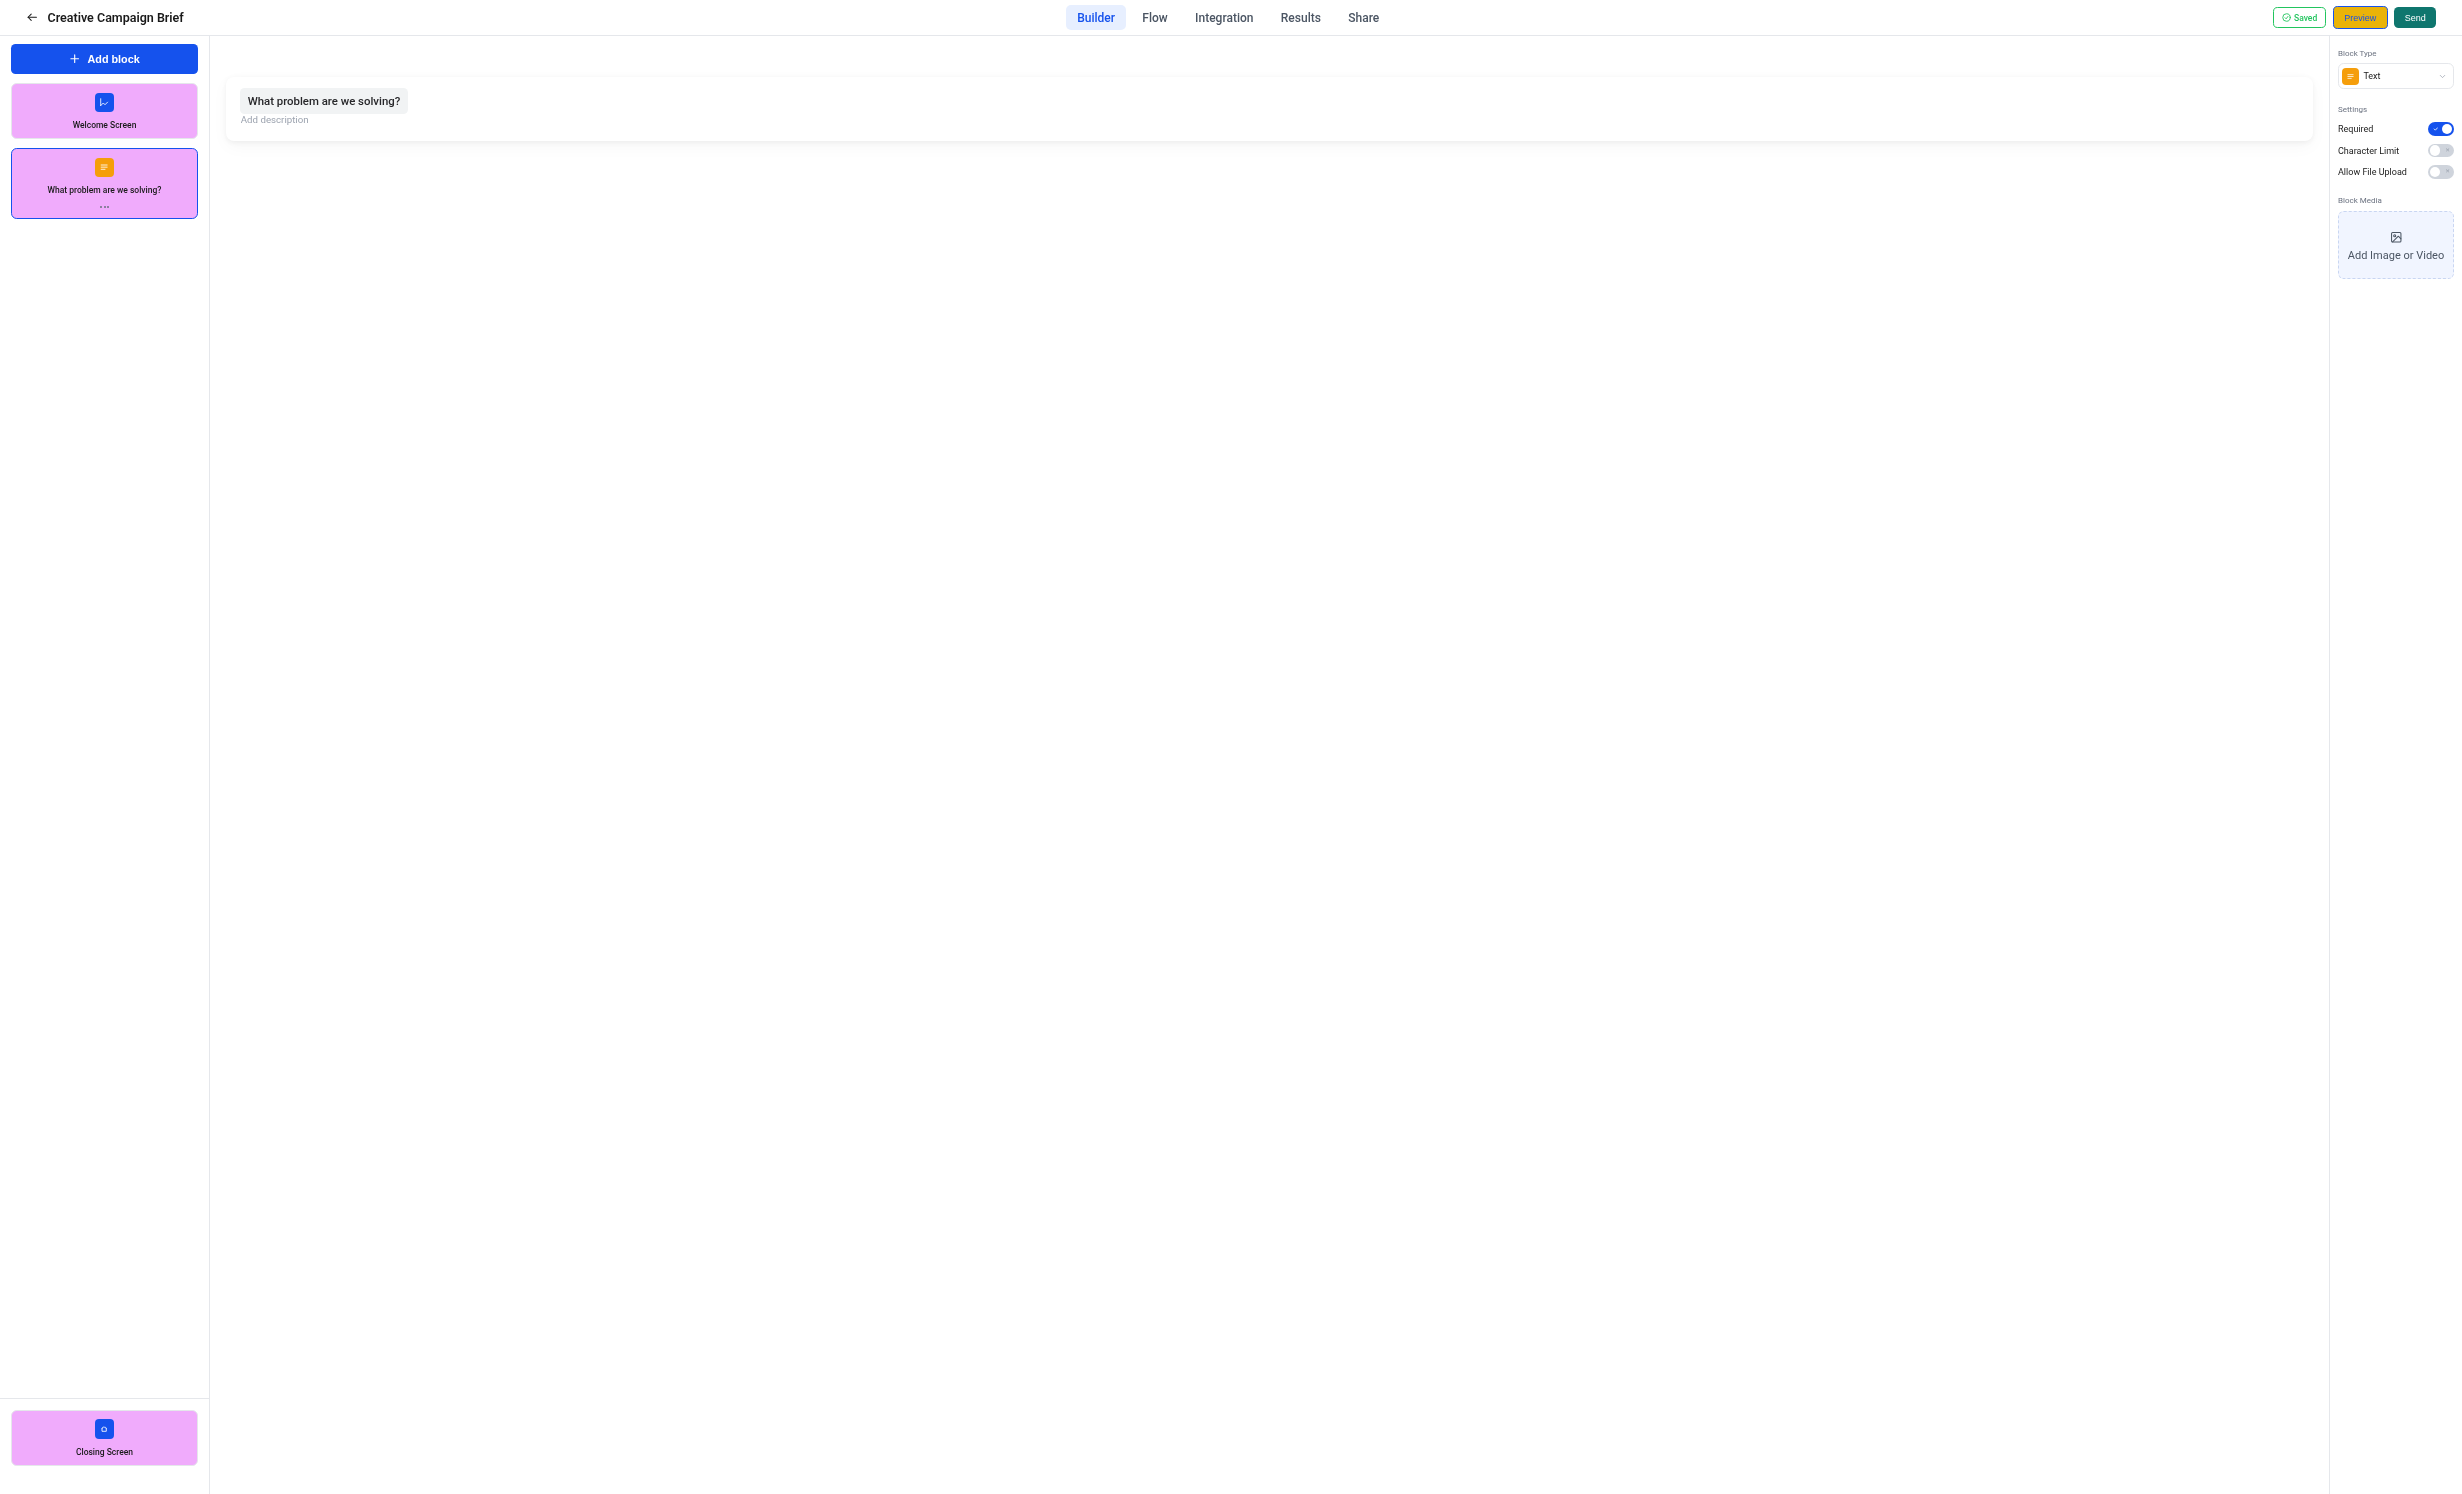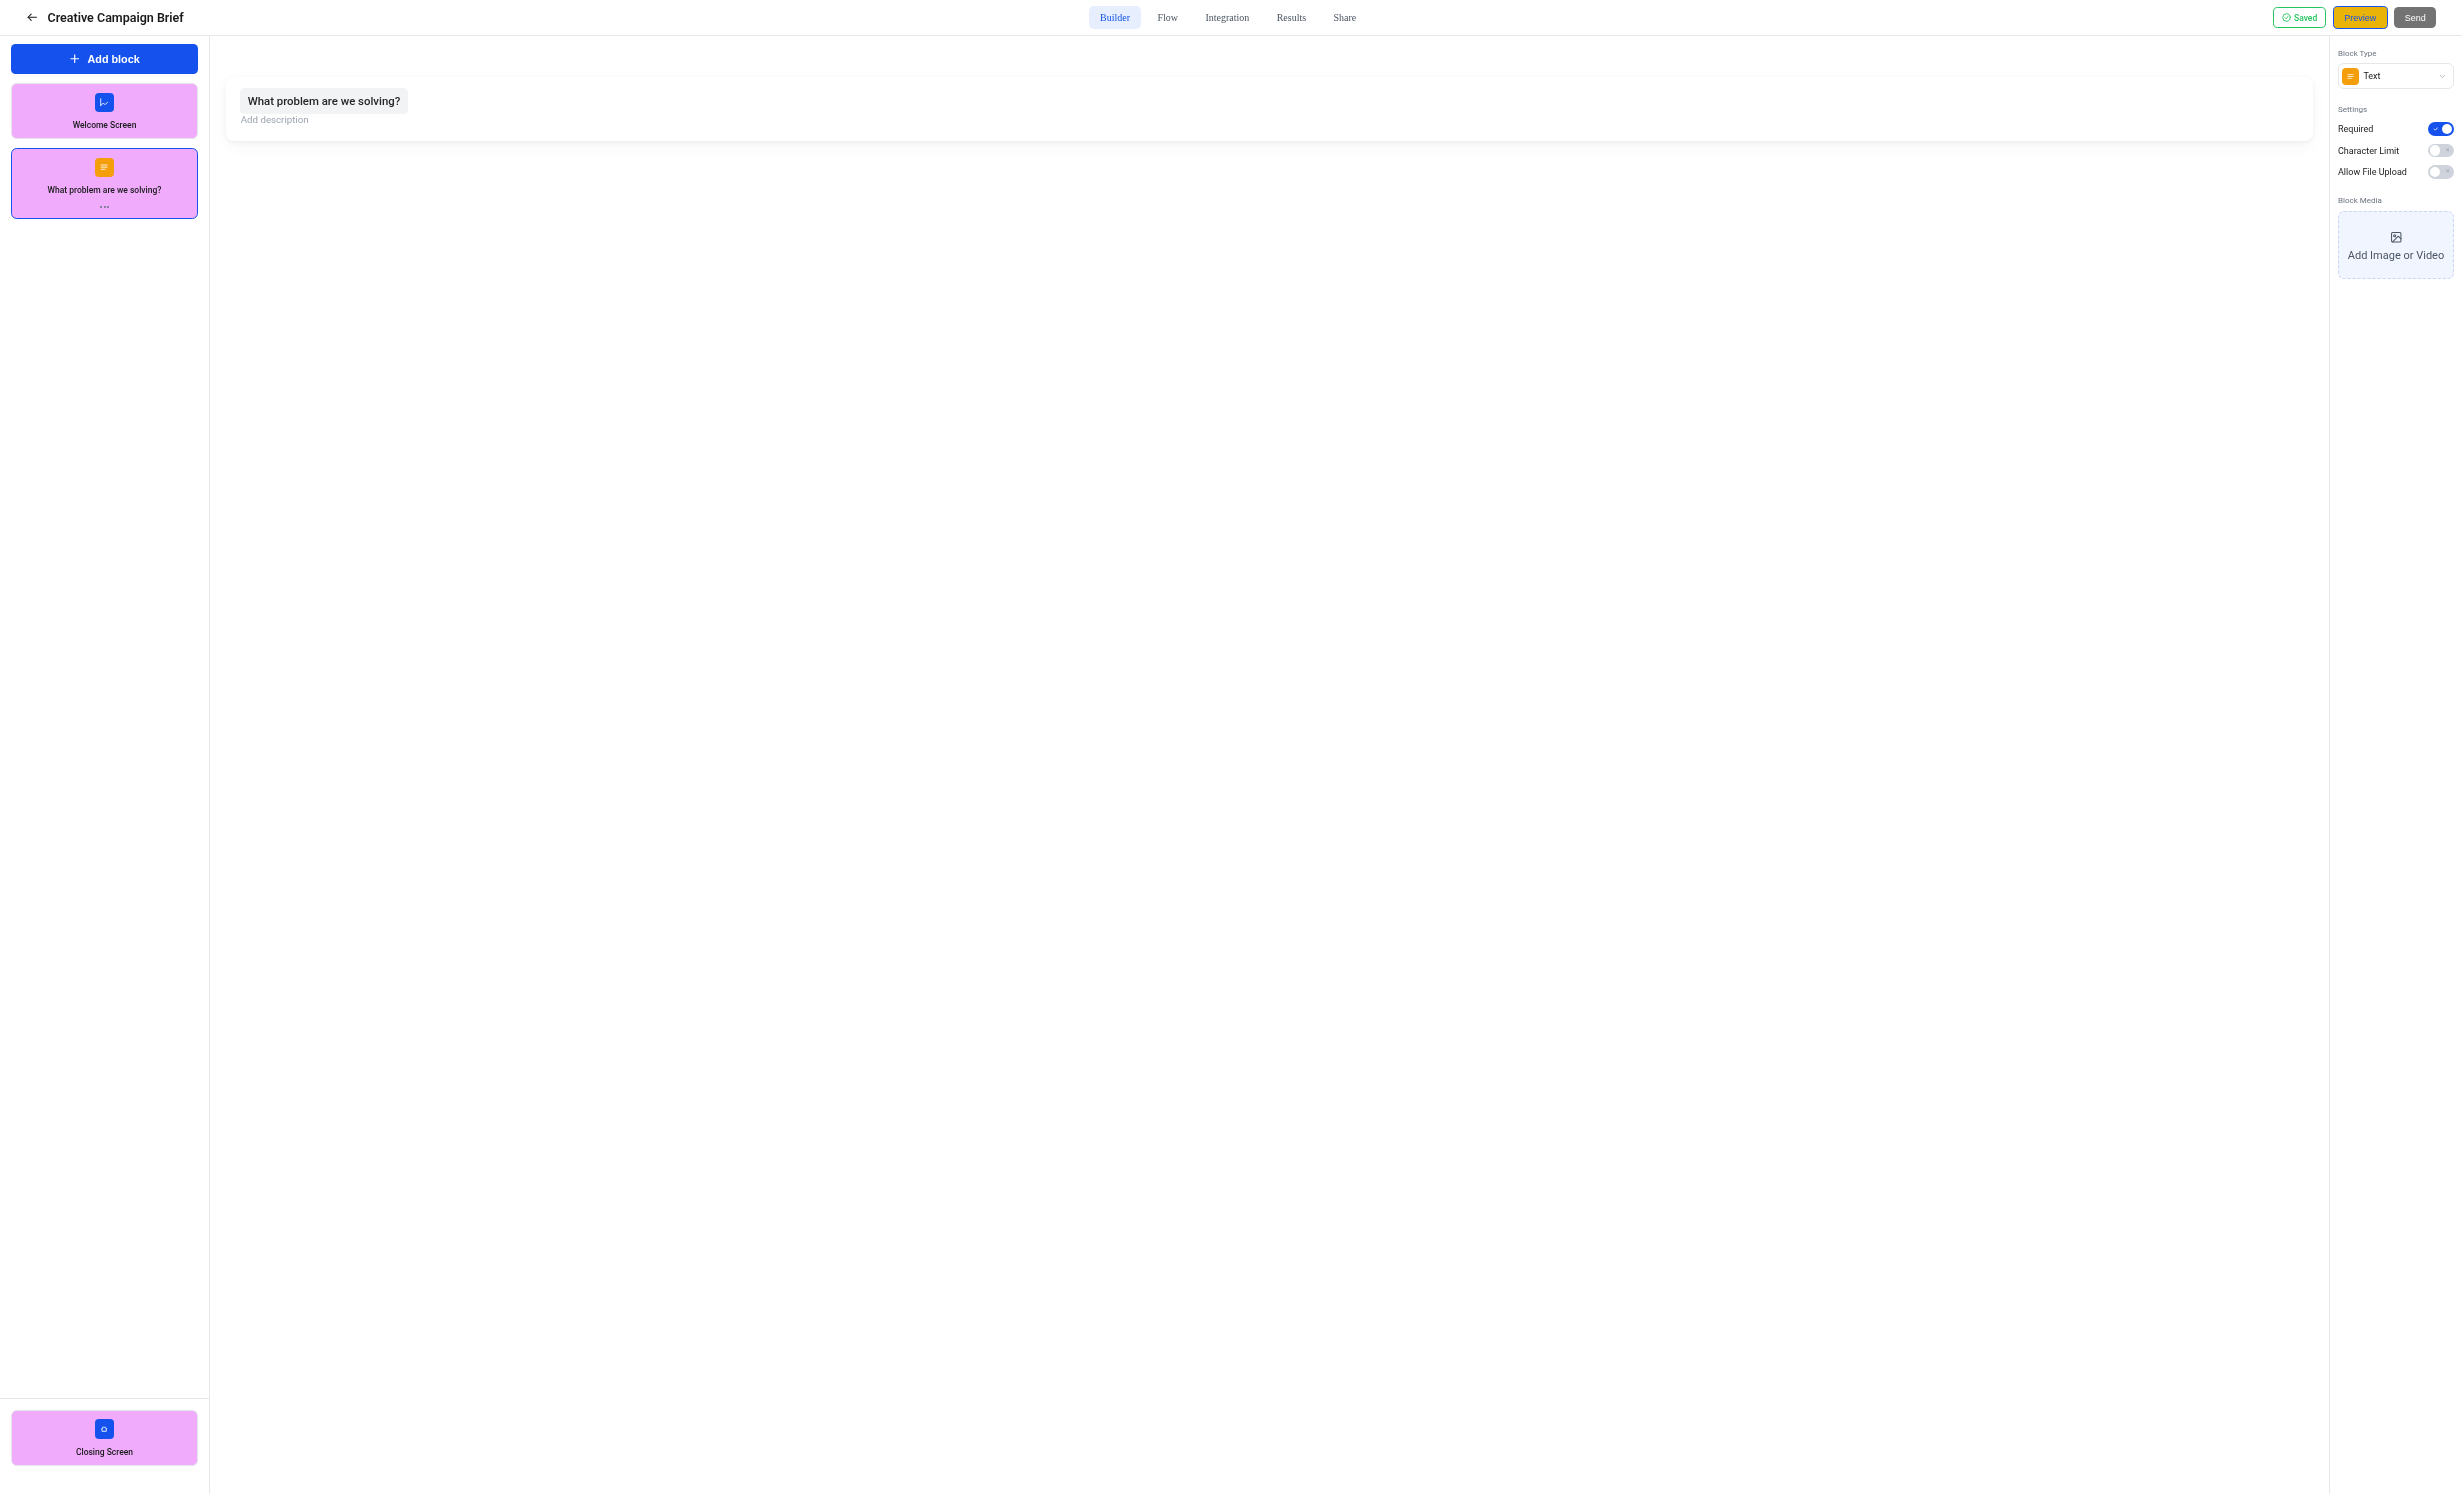--- a/index.html
+++ b/index.html
@@ -4,27 +4,27 @@
 <style>
 * { box-sizing: border-box; margin: 0; padding: 0; }
 body { font-family: -apple-system, BlinkMacSystemFont, 'Segoe UI', Roboto, sans-serif; background: #fff; color: #1a1a1a; }
 .app { display: flex; flex-direction: column; height: 100vh; }
 
 .topbar { display: flex; align-items: center; height: 36px; border-bottom: 0.6px solid #e5e7eb; padding: 0 26px; }
 .topbar-left { display: flex; align-items: center; gap: 9px; flex: 0 0 auto; }
 .back-arrow { cursor: pointer; display: flex; align-items: center; }
 .page-title { font-size: 12.5px; font-weight: 600; color: #1a1a1a; }
 .topbar-tabs { display: flex; gap: 4.6px; flex: 1; justify-content: center; }
-.tab { padding: 5.7px 11.4px; border-radius: 5px; font-size: 10px; color: #4b5563; cursor: pointer; font-weight: 500; font-family: Liberation Serif, serif; }
+.tab { padding: 5.7px 11.4px; border-radius: 5px; font-size: 12px; color: #4b5563; cursor: pointer; font-weight: 500; }
 .tab.active { background: #e7efff; color: #1552ed; }
 .topbar-right { display: flex; align-items: center; gap: 6.8px; flex: 0 0 auto; }
 .saved-badge { display: flex; align-items: center; gap: 3.4px; border: 0.9px solid #22c55e; color: #22c55e; border-radius: 4.6px; padding: 4.6px 8px; font-size: 8.5px; font-weight: 500; }
 .btn { border-radius: 4.6px; padding: 5.1px 10.3px; font-size: 9px; font-weight: 500; cursor: pointer; border: none; }
 .btn-outline { border: 0.9px solid #1552ed; color: #1552ed; background: #eab308; }
-.btn-primary { background: #737373; color: #fff; }
+.btn-primary { background: #0f766e; color: #fff; }
 
 .main { display: flex; flex: 1; min-height: 0; }
 .sidebar { width: 210px; border-right: 0.6px solid #e5e7eb; padding: 8px 11.4px; display: flex; flex-direction: column; }
 .sidebar-top { flex: 1; }
 .add-block-btn { background: #1552ed; color: #fff; width: 100%; border: none; border-radius: 4.6px; padding: 9px; font-size: 10.8px; font-weight: 600; cursor: pointer; display: flex; align-items: center; justify-content: center; gap: 6.8px; }
 .block-list { margin-top: 9px; display: flex; flex-direction: column; gap: 9px; }
 .block-item { display: flex; align-items: center; gap: 8px; padding: 8.5px; border: 0.6px solid #e5e7eb; border-radius: 5.7px; cursor: pointer; background: #f0abfc; flex-direction: column; }
 .block-item.selected { border: 0.9px solid #1552ed; }
 .block-icon-box { width: 19.4px; height: 19.4px; border-radius: 4px; display: flex; align-items: center; justify-content: center; flex-shrink: 0; }
 .block-icon-box.blue { background: #1552ed; }

